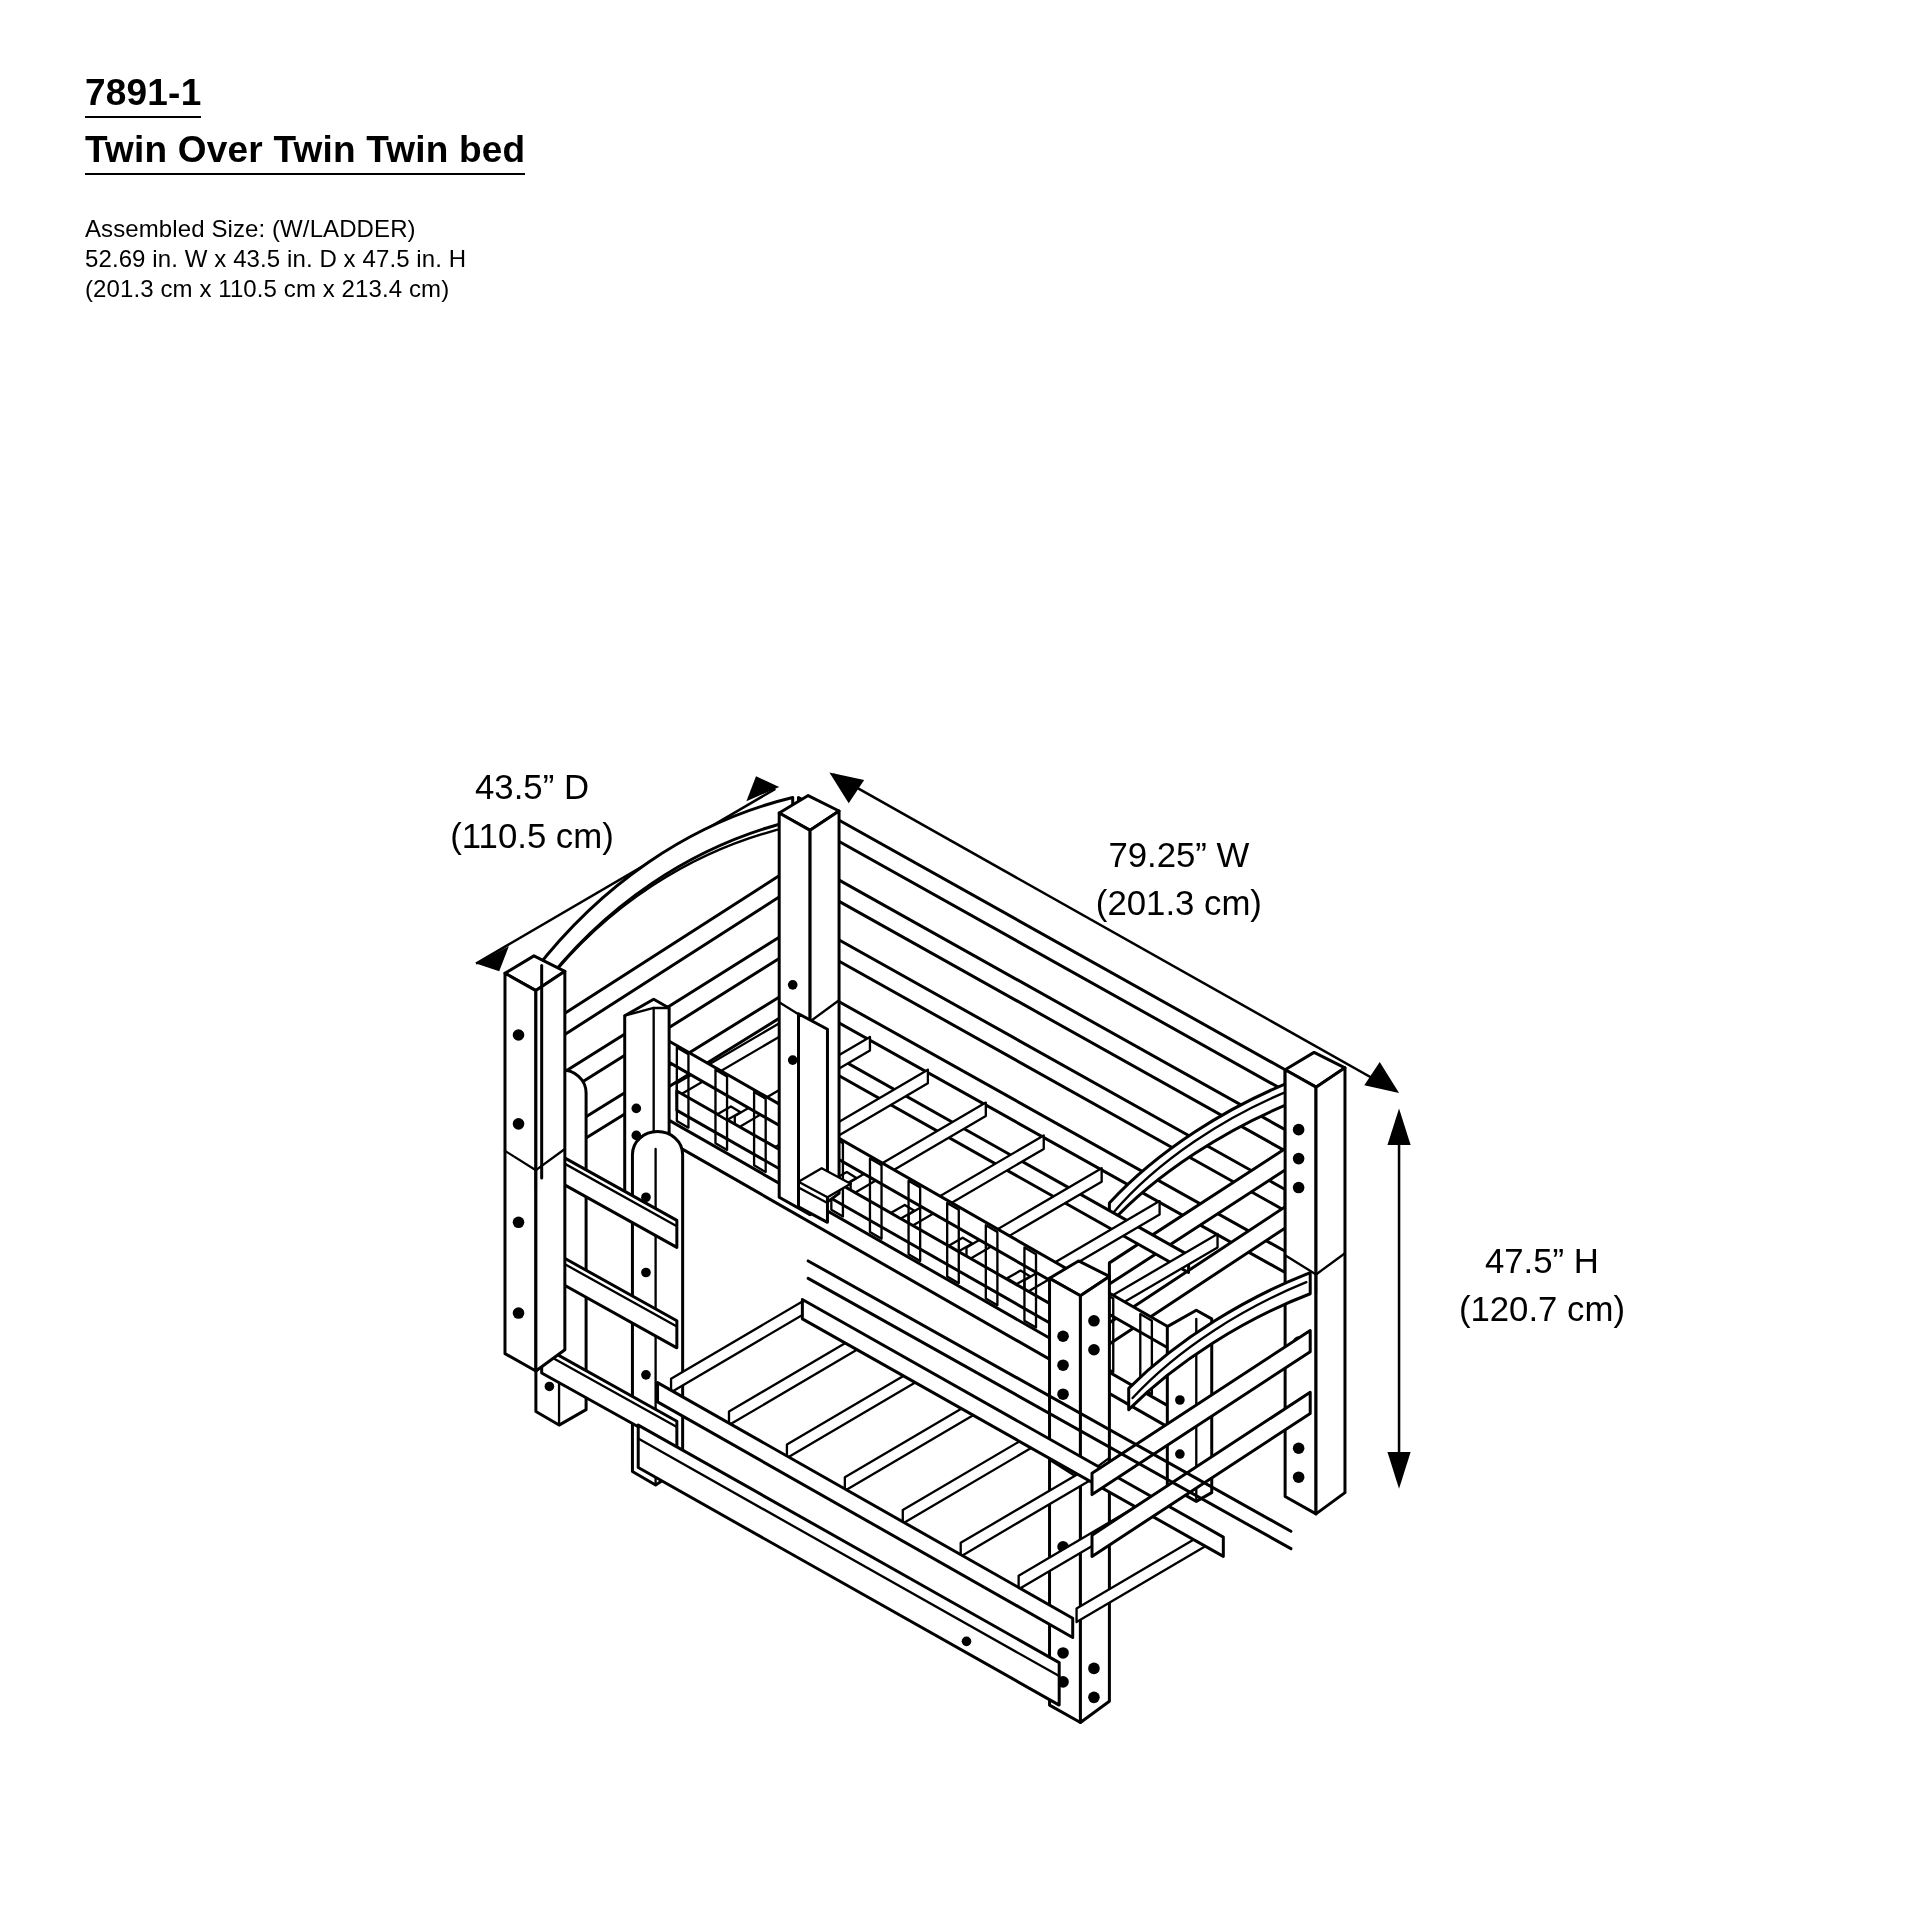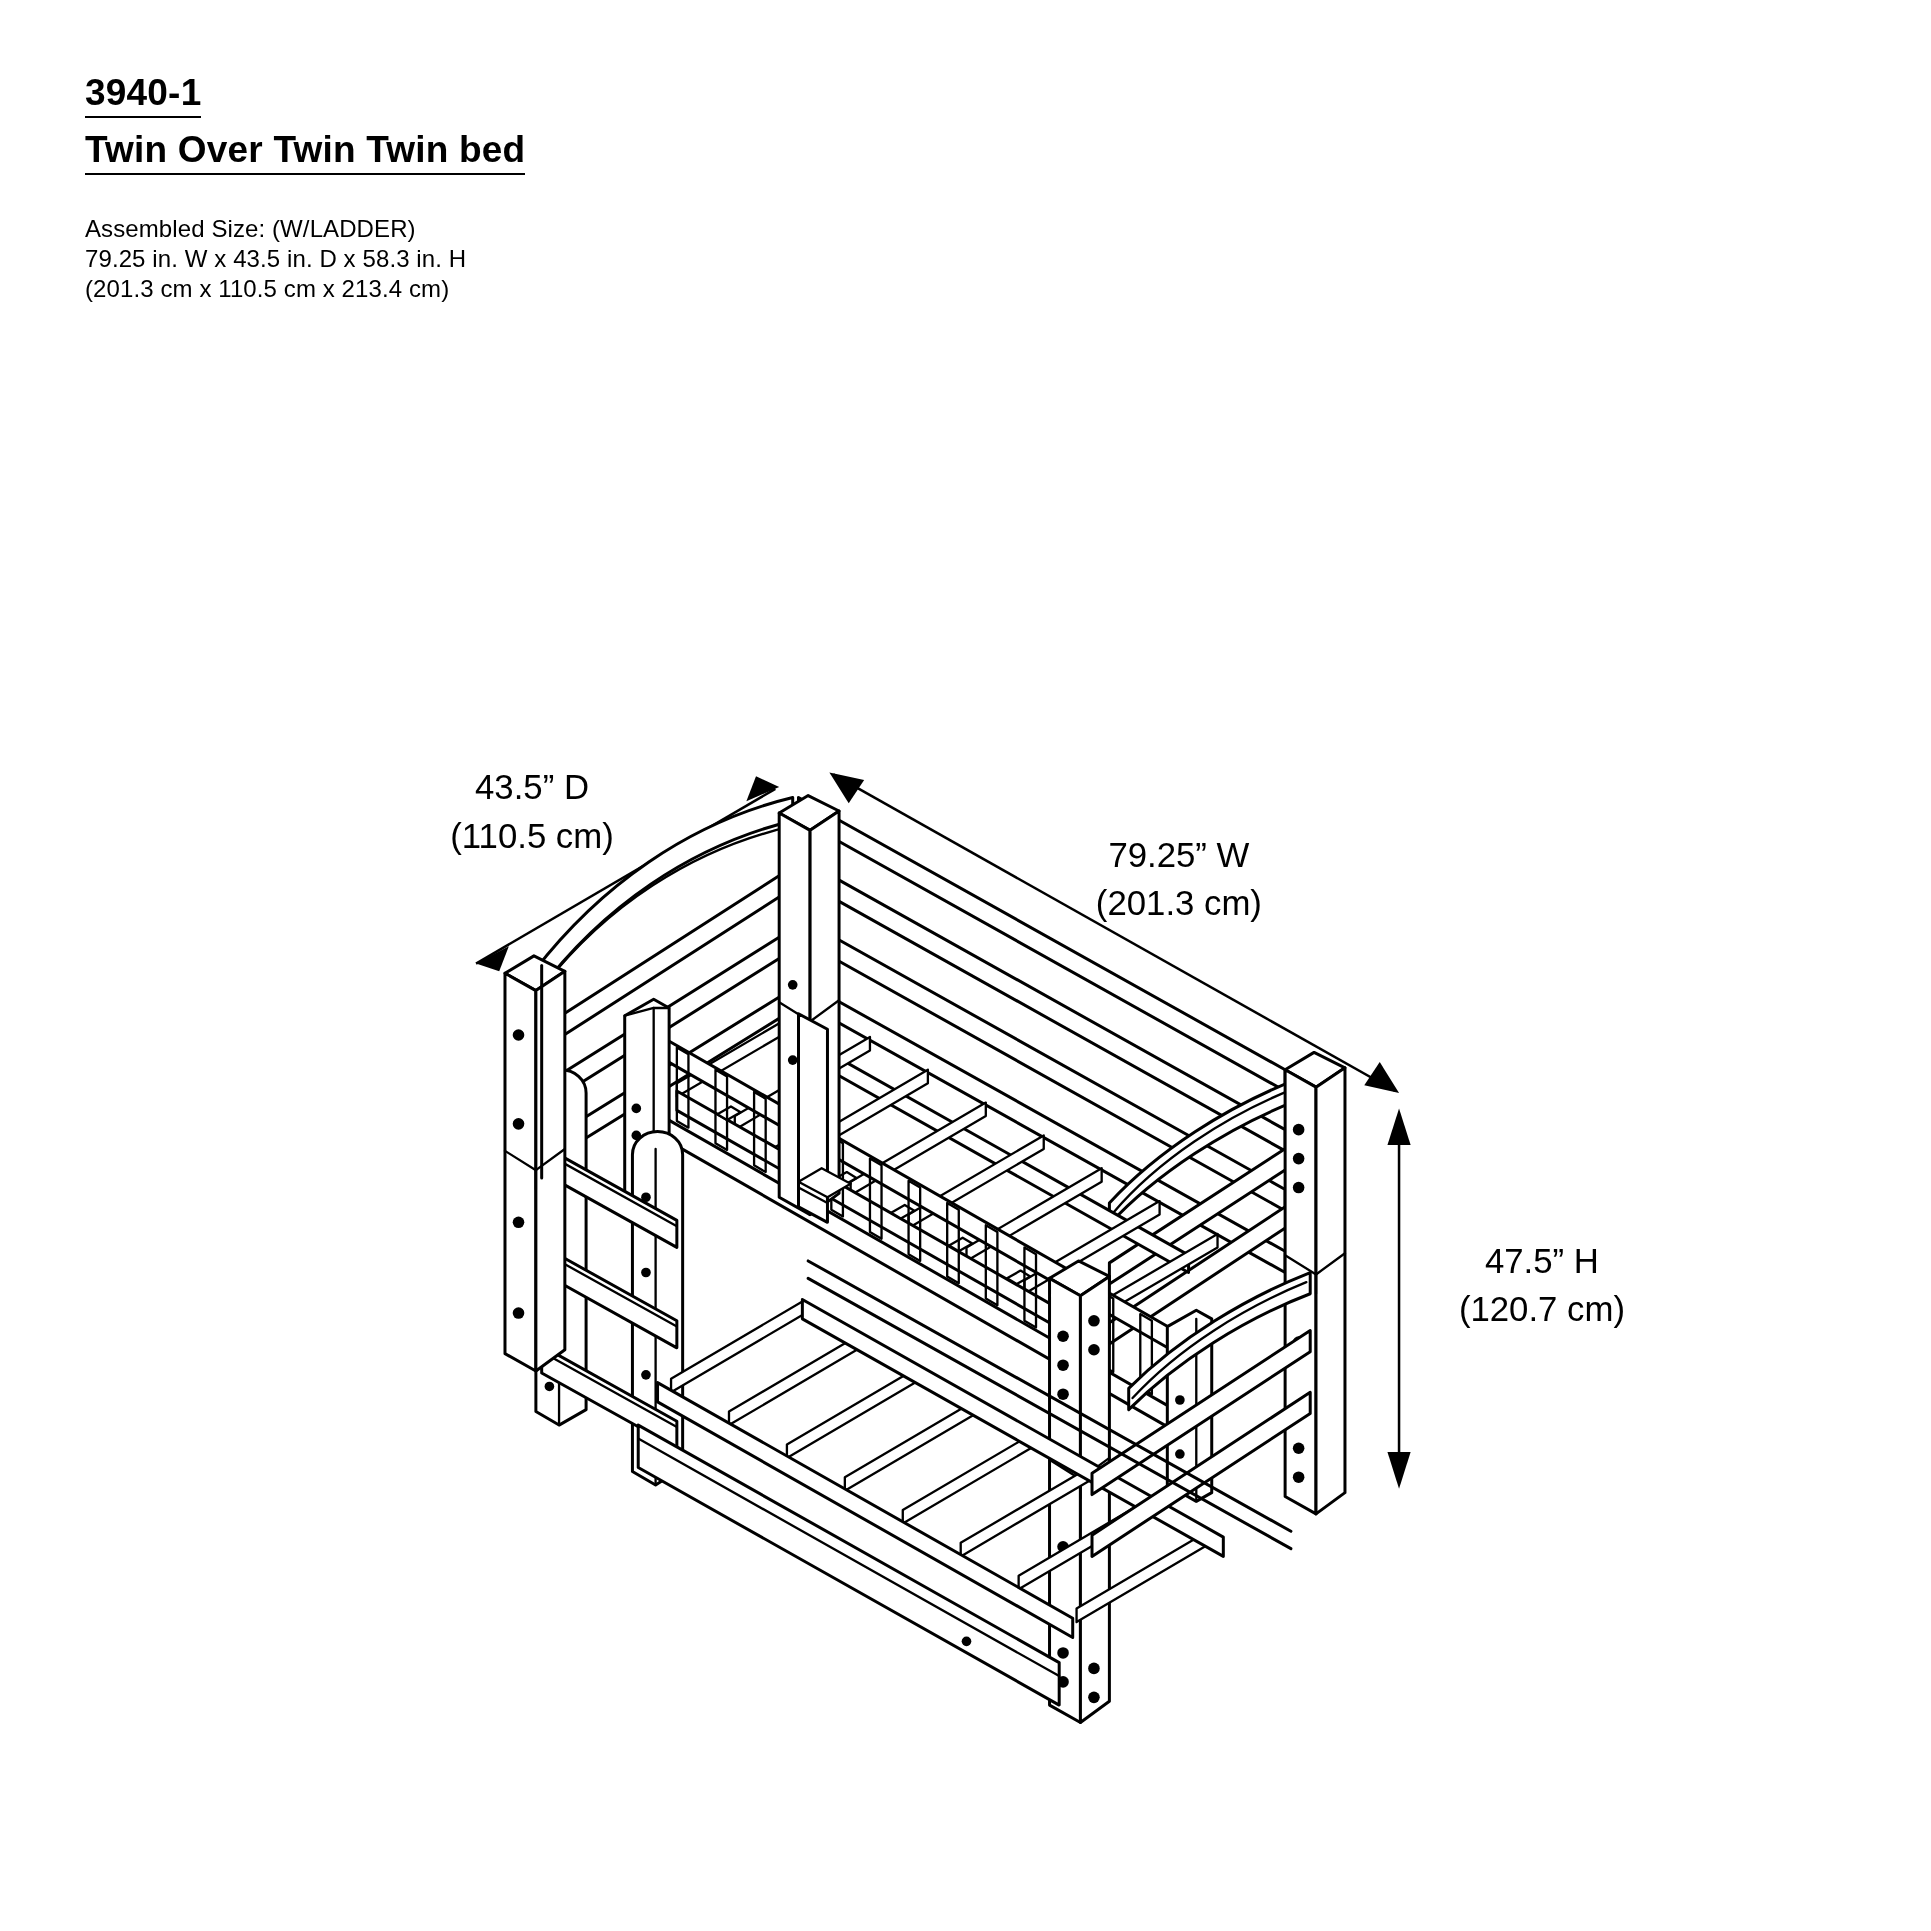--- a/index.html
+++ b/index.html
@@ -126,30 +126,30 @@
     fill: #000000;
   }
 </style>
 </head>
 <body>
 
 <div class="sheet">
 
   <div class="header-block">
     <div>
-      <span class="model-number">3940-1</span>
+      <span class="model-number">7891-1</span>
     </div>
     <div>
       <span class="product-name">Twin Over Twin Twin bed</span>
     </div>
   </div>
 
   <div class="spec-block">
     <div class="spec-line">Assembled Size: (W/LADDER)</div>
-    <div class="spec-line">79.25 in. W x 43.5 in. D x 58.3 in. H</div>
+    <div class="spec-line">52.69 in. W x 43.5 in. D x 47.5 in. H</div>
     <div class="spec-line">(201.3 cm x 110.5 cm x 213.4 cm)</div>
   </div>
 
   <div class="drawing-wrap">
     <svg class="drawing" viewBox="0 0 2000 2000" xmlns="http://www.w3.org/2000/svg">
 
       <g>
         <line class="dimline" x1="492" y1="998" x2="802" y2="817"></line>
         <polygon class="dimhead" points="492,998 526,980 516,1006"></polygon>
         <polygon class="dimhead" points="806,815 772,830 782,804"></polygon>

